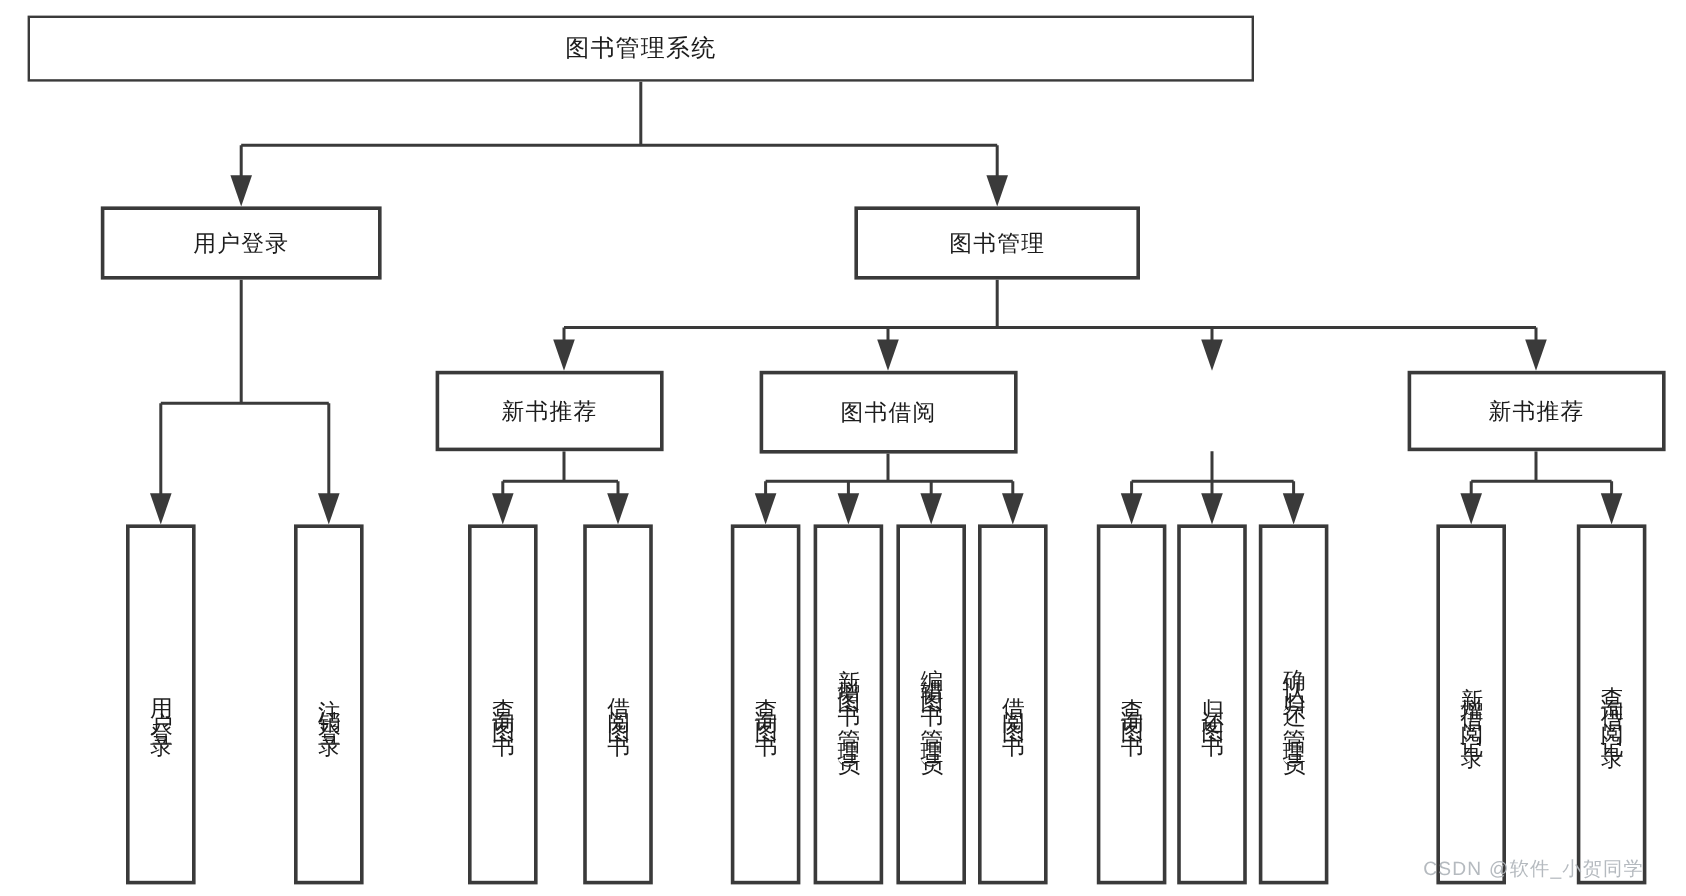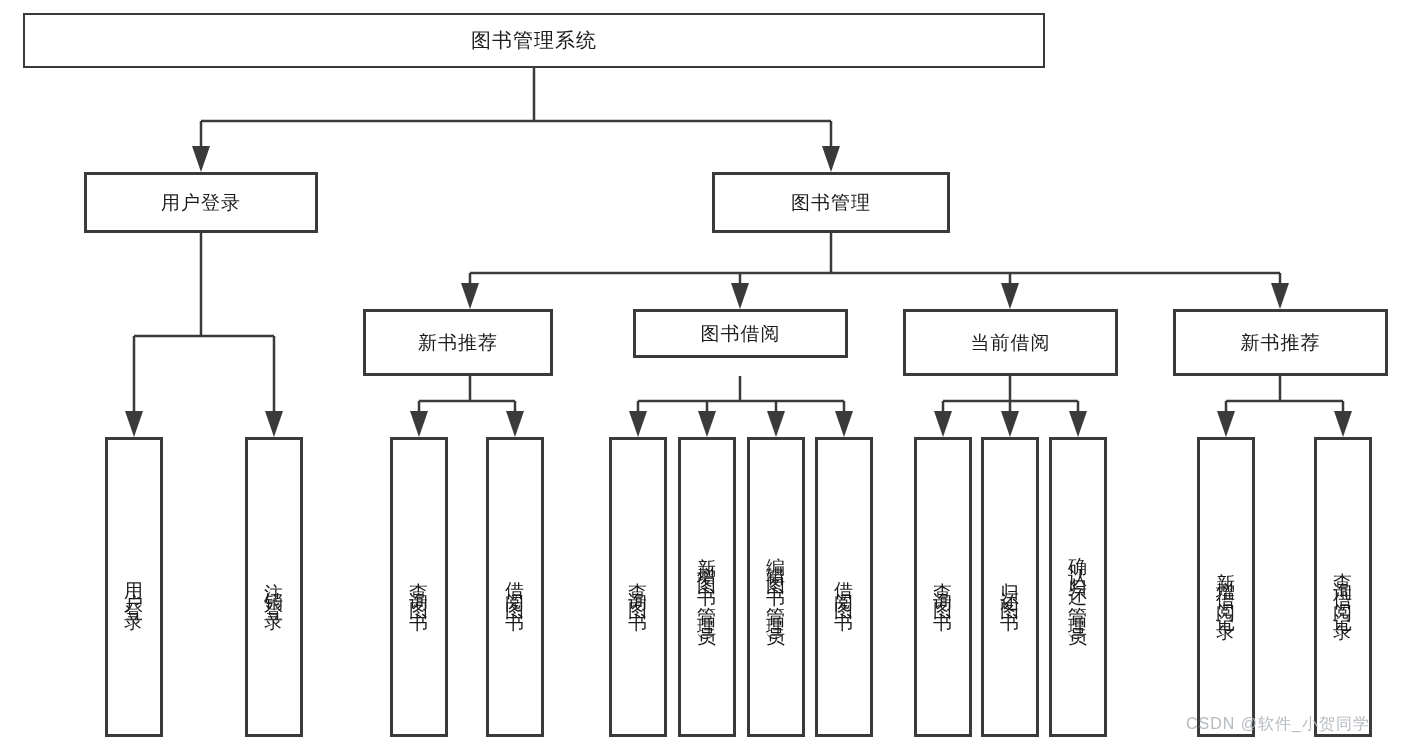--- a/index.html
+++ b/index.html
@@ -78,25 +78,22 @@
   <div class="box" style="left:84px;top:172px;width:234px;height:61px;">
     <span>用户登录</span>
   </div>
   <div class="box" style="left:712px;top:172px;width:238px;height:61px;">
     <span>图书管理</span>
   </div>
 
   <div class="box" style="left:363px;top:309px;width:190px;height:67px;">
     <span>新书推荐</span>
   </div>
-  <div class="box" style="left:633px;top:309px;width:215px;height:49px;">
+  <div class="box" style="left:633px;top:309px;width:215px;height:69px;">
     <span>图书借阅</span>
-  </div>
-  <div class="box" style="left:903px;top:309px;width:215px;height:67px;">
-    <span>当前借阅</span>
   </div>
   <div class="box" style="left:1173px;top:309px;width:215px;height:67px;">
     <span>新书推荐</span>
   </div>
 
   <div class="box vbox" style="left:105px;top:437px;width:58px;height:300px;">
     <span class="vtxt">用户登录</span>
   </div>
   <div class="box vbox" style="left:245px;top:437px;width:58px;height:300px;">
     <span class="vtxt">注销登录</span>

